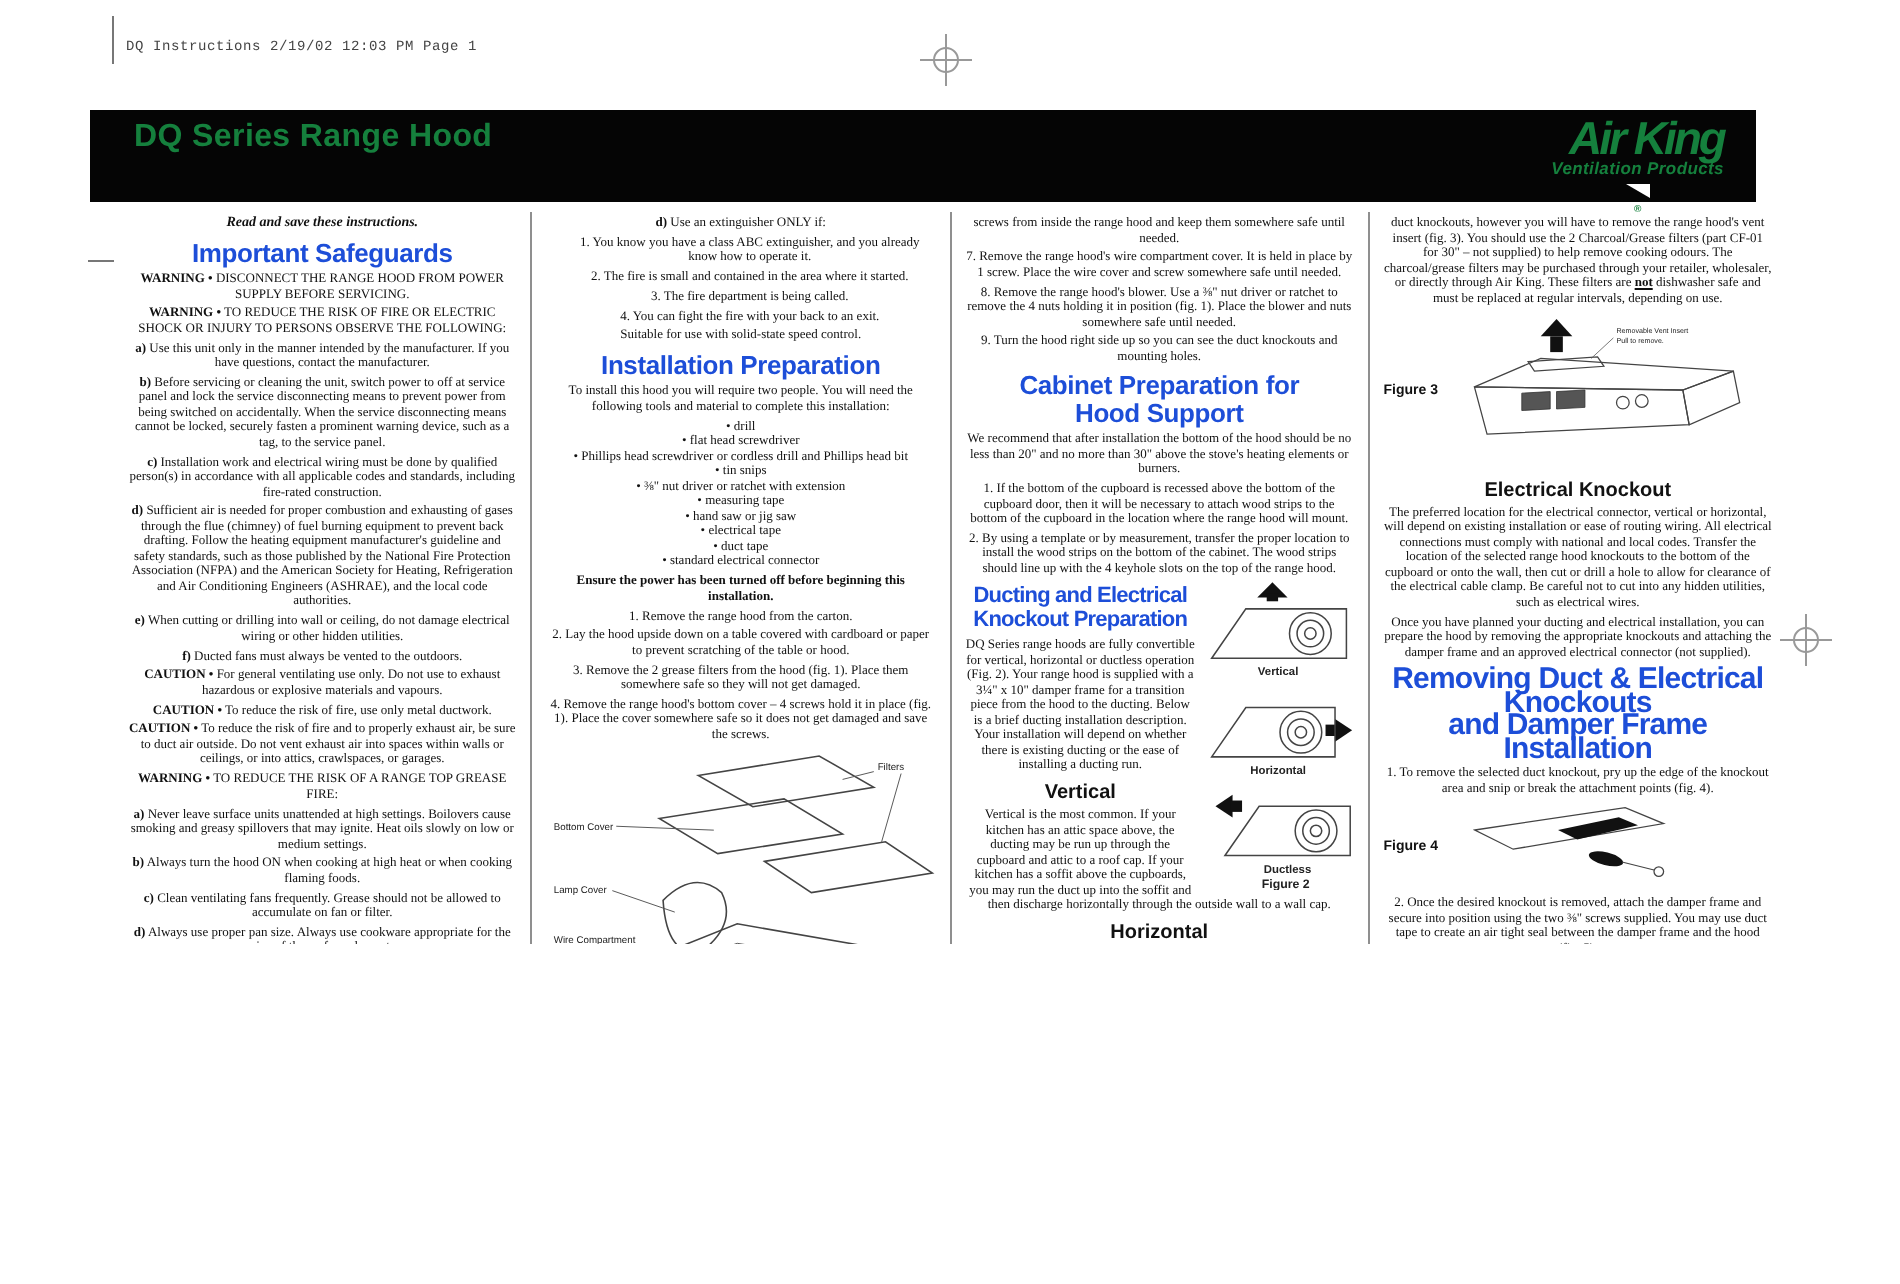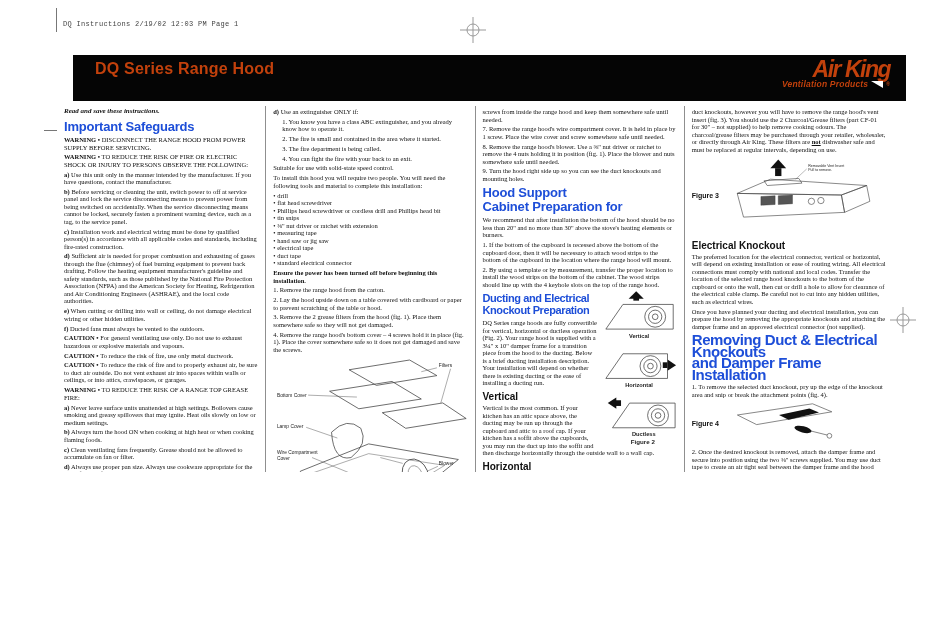--- a/index.html
+++ b/index.html
@@ -3,33 +3,33 @@
 <meta charset="utf-8">
 <style>
   html,body{margin:0;padding:0;background:#fff;}
   .sheet{position:relative;width:950px;height:472px;background:#fff;overflow:hidden;
          font-family:"Liberation Serif",serif;color:#111;}
   
   .print-header{position:absolute;left:63px;top:20px;font:7px "Liberation Mono",monospace;color:#444;letter-spacing:.3px;}
   .tick{position:absolute;background:#777;}
   .regmark{position:absolute;width:26px;height:26px;}
   
-  .masthead{position:absolute;left:73px;top:55px;width:833px;height:46px;background:#050505;color:#c2410c;}
+  .masthead{position:absolute;left:45px;top:55px;width:833px;height:46px;background:#050505;color:#15803d;}
   .mast-titles{position:absolute;left:22px;top:4px;font-family:"Liberation Sans",sans-serif;
                font-weight:bold;font-size:16px;line-height:19px;letter-spacing:.2px;}
   .t2{font-style:italic;}
   .logo{position:absolute;right:16px;top:3px;text-align:right;font-family:"Liberation Sans",sans-serif;
         font-style:italic;font-weight:bold;}
   .logo-main{font-size:23px;line-height:23px;letter-spacing:-1.5px;text-align:right;}
-  .logo-row{display:flex;align-items:center;gap:3px;margin-top:-2px;}
+  .logo-row{display:flex;align-items:center;gap:3px;margin-top:-2px;flex-direction:column;}
   .logo-sub{font-size:8.5px;letter-spacing:.2px;}
   .swoosh{display:inline-block;width:0;height:0;border-top:7px solid #fff;border-left:12px solid transparent;}
   .logo-reg{font-size:5px;font-style:normal;}
   
-  .content{position:absolute;left:57px;top:106px;width:836px;height:466px;display:flex;}
+  .content{position:absolute;left:57px;top:106px;width:836px;height:466px;display:flex;text-align:center;}
   .col{flex:1 1 0;padding:2px 7px 0 7px;overflow:hidden;}
   .col + .col{border-left:1px solid #8f8f8f;}
   p{margin:0 0 2.3px;font-size:6.5px;line-height:7.5px;}
   .intro-it{font-weight:bold;font-style:italic;font-size:7px;margin:0 0 2px;}
   .h1{font-family:"Liberation Sans",sans-serif;font-weight:bold;font-size:13px;line-height:13.5px;
       letter-spacing:-.2px;margin:4px 0 3px;color:#1d4ed8;}
   .h1.mid{font-size:11px;line-height:12px;letter-spacing:-.4px;}
   .h1.small{font-size:15px;line-height:11.5px;letter-spacing:-.4px;}
   .sub{font-family:"Liberation Sans",sans-serif;font-weight:bold;font-size:10px;margin:4.5px 0 2px;}
   .indent{padding-left:9px;}
@@ -121,20 +121,21 @@
 
     <div class="col">
       <p><b class="lead">d)</b> <span>Use an extinguisher ONLY if:</span></p>
       <div class="indent">
         <p>1. You know you have a class ABC extinguisher, and you already know how to operate it.</p>
         <p>2. The fire is small and contained in the area where it started.</p>
         <p>3. The fire department is being called.</p>
         <p>4. You can fight the fire with your back to an exit.</p>
       </div>
       <p>Suitable for use with solid-state speed control.</p>
+      <div class="h1">Installation Preparation</div>
       <p>To install this hood you will require two people. You will need the following tools and material to complete this installation:</p>
       <ul class="tools">
         <li>drill</li>
         <li>flat head screwdriver</li>
         <li>Phillips head screwdriver or cordless drill and Phillips head bit</li>
         <li>tin snips</li>
         <li>⅜" nut driver or ratchet with extension</li>
         <li>measuring tape</li>
         <li>hand saw or jig saw</li>
         <li>electrical tape</li>
@@ -190,22 +191,22 @@
       <p>5. Remove the range hood's lamp cover by squeezing in the sides – it is held in place by tension against 2 tabs on the range hood. Place it somewhere safe so it does not get damaged.</p>
       <p>6. Remove the range hood's damper frame and installation</p>
     </div>
 
     <div class="col">
       <p>screws from inside the range hood and keep them somewhere safe until needed.</p>
       <p>7. Remove the range hood's wire compartment cover. It is held in place by 1 screw. Place the wire cover and screw somewhere safe until needed.</p>
       <p>8. Remove the range hood's blower. Use a ⅜" nut driver or ratchet to remove the 4 nuts holding it in position (fig. 1). Place the blower and nuts somewhere safe until needed.</p>
       <p>9. Turn the hood right side up so you can see the duct knockouts and mounting holes.</p>
       <div class="h1">
+        <div>Cabinet Preparation for</div>
         <div>Hood Support</div>
-        <div>Cabinet Preparation for</div>
       </div>
       <p>We recommend that after installation the bottom of the hood should be no less than 20" and no more than 30" above the stove's heating elements or burners.</p>
       <p>1. If the bottom of the cupboard is recessed above the bottom of the cupboard door, then it will be necessary to attach wood strips to the bottom of the cupboard in the location where the range hood will mount.</p>
       <p>2. By using a template or by measurement, transfer the proper location to install the wood strips on the bottom of the cabinet. The wood strips should line up with the 4 keyhole slots on the top of the range hood.</p>
 
       <div class="fig2-float">
         <svg width="74" height="154" viewBox="0 0 78 162">
           <g>
             <polygon class="dark" points="27,8 43,8 35,0"></polygon>
             <rect class="dark" x="32" y="6" width="6" height="4"></rect>

